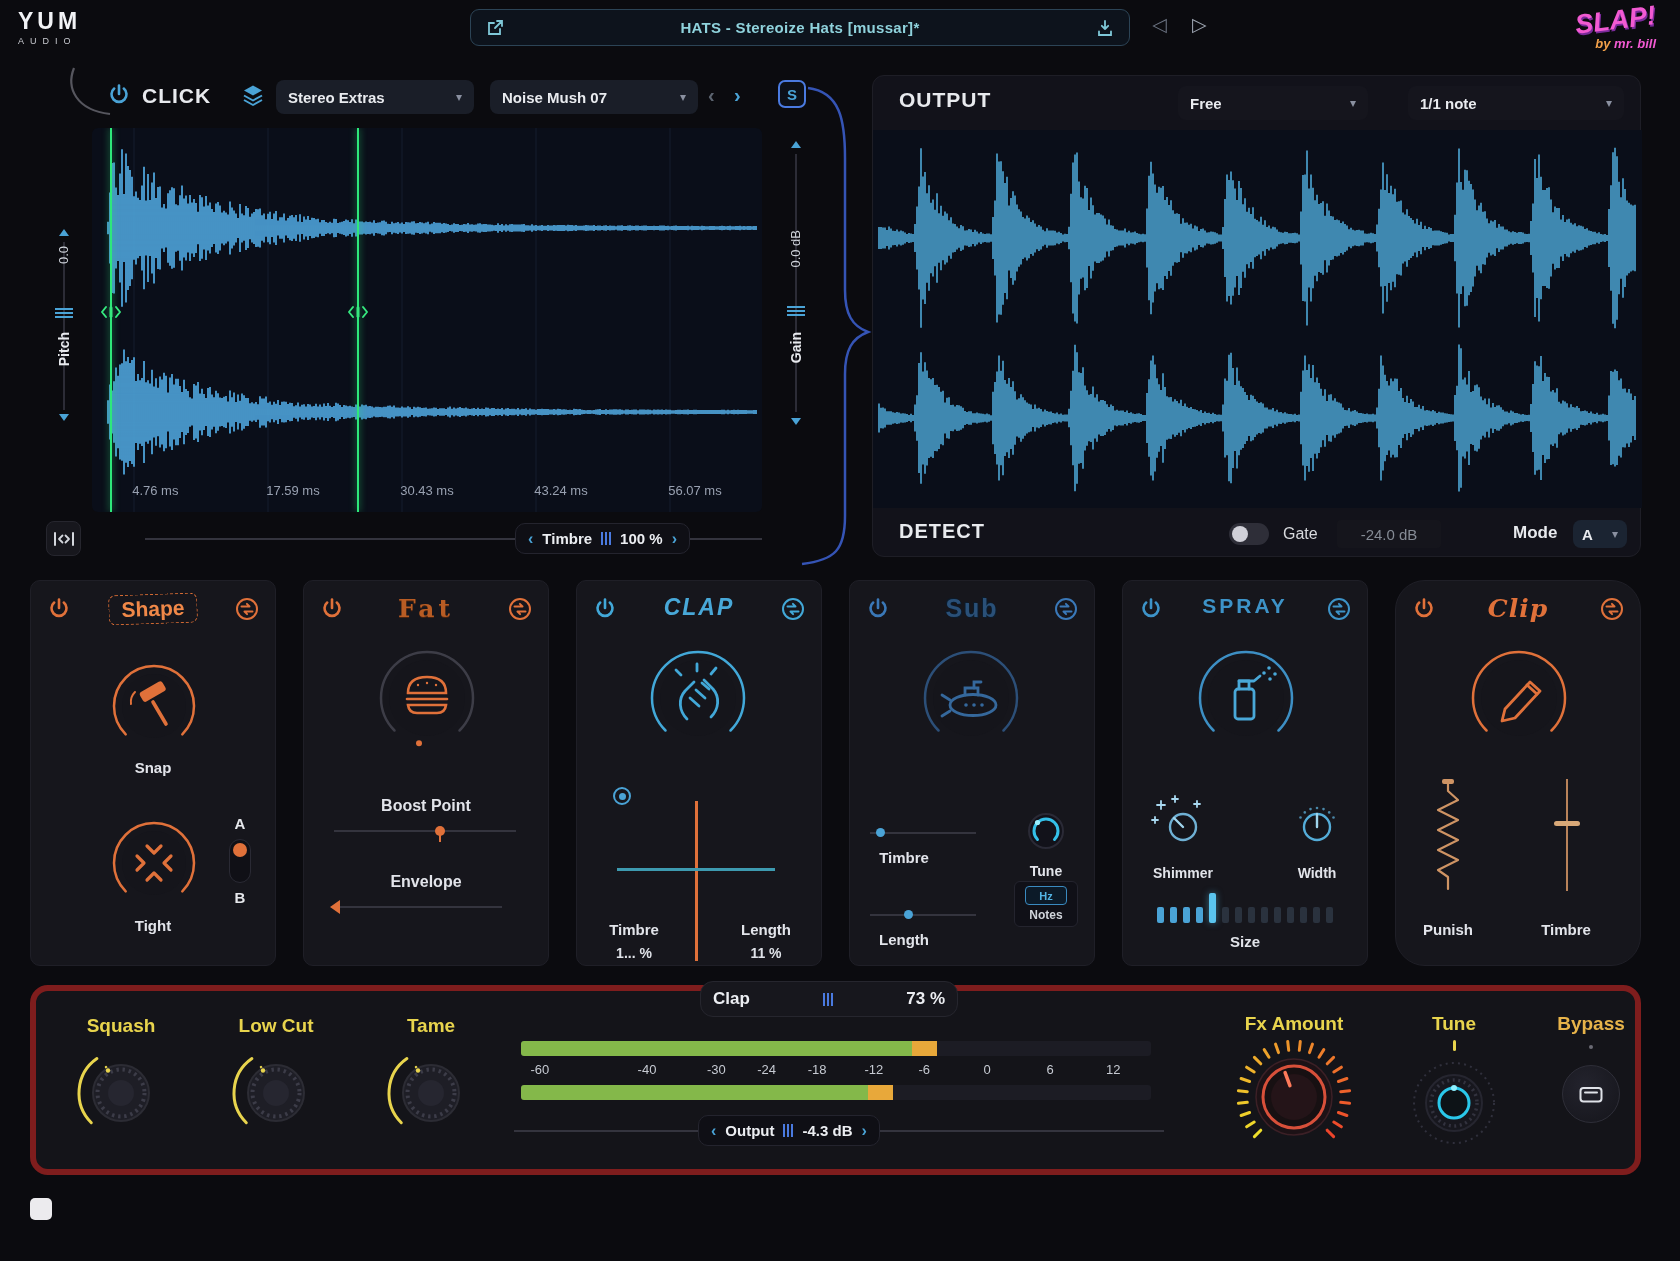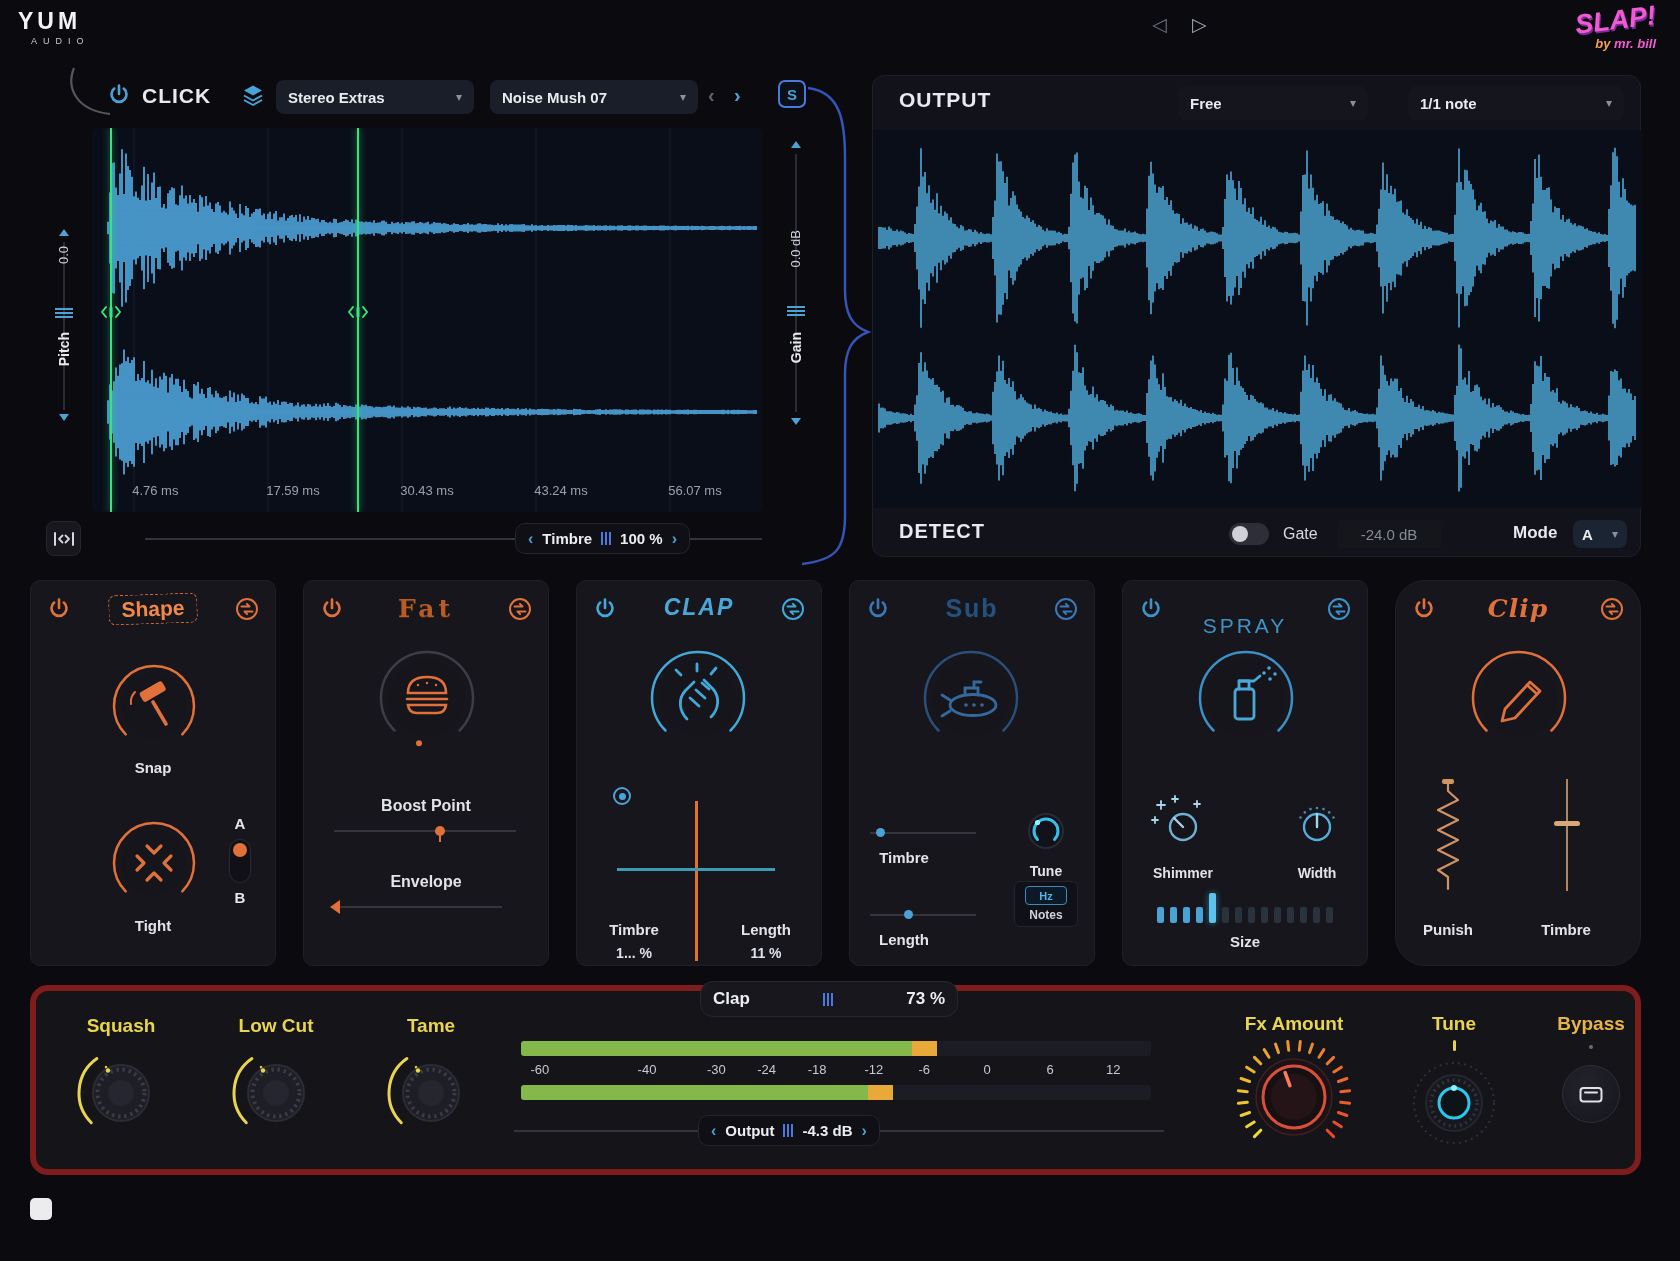--- a/index.html
+++ b/index.html
@@ -2,21 +2,21 @@
 <html><head>
 <meta charset="utf-8">
 <style>
 *{margin:0;padding:0;box-sizing:border-box;}
 body{background:#050507;font-family:"Liberation Sans","DejaVu Sans",sans-serif;}
 #app{position:relative;width:1680px;height:1261px;background:#0b0b0f;overflow:hidden;color:#e8eaee;}
 .abs{position:absolute;}
 .txt{white-space:nowrap;}
 
 .brand-top{font-size:23px;font-weight:800;letter-spacing:4px;color:#f2f3f6;}
-.brand-bot{font-size:9px;letter-spacing:6px;color:#c8cad0;margin-top:1px;margin-left:13px;}
+.brand-bot{font-size:9px;letter-spacing:6px;color:#c8cad0;margin-top:1px;}
 .preset{display:flex;align-items:center;justify-content:space-between;background:#0d131c;border:1px solid #2c4456;border-radius:9px;padding:0 14px;height:37px;}
 .pname{color:#8fd2dc;font-size:15px;font-weight:600;letter-spacing:.3px;}
 .navtri{font-size:19px;line-height:1;}
 .slap1{font-size:27px;font-weight:900;font-style:italic;color:#f25ad2;text-shadow:1px 2px 0 #7a2a9a;display:inline-block;transform:rotate(-7deg);}
 .slap2{font-size:13px;font-style:italic;margin-top:0px;text-align:right;}
 .slap2 .by{color:#f2a04a;font-weight:700;}
 .slap2 .nm{color:#f25ad2;font-weight:700;}
 
 .ddown{display:flex;align-items:center;justify-content:space-between;background:#1a1e28;border-radius:8px;padding:0 12px;color:#e9ebef;font-size:15px;font-weight:600;}
 .ddown.flat{background:#15151d;}
@@ -40,21 +40,21 @@
 .tri-dn{width:0;height:0;border-left:5px solid transparent;border-right:5px solid transparent;border-top:7px solid #4aa3d6;}
 
 .mod{position:absolute;top:0;width:246px;height:386px;background:#16161c;border:1px solid #1f1f27;border-radius:10px;}
 .mpow{position:absolute;left:15px;top:15px;cursor:pointer;}
 .mab{position:absolute;right:15px;top:15px;cursor:pointer;}
 .mtitle{position:absolute;top:13px;left:50%;transform:translateX(-50%);white-space:nowrap;}
 .t-shape{color:#f08848;border:1.6px dashed #d86c34;border-radius:7px;padding:2px 12px;font-size:21px;font-weight:700;transform:translateX(-50%) rotate(-2deg);}
 .t-fat{color:#b85c24;font-family:"DejaVu Serif",serif;font-weight:900;font-size:25px;letter-spacing:4px;text-shadow:0 1px 0 #4a2410;}
 .t-clap{color:#48a8d8;font-size:23px;font-weight:800;font-style:italic;letter-spacing:2px;}
 .t-sub{color:#2a5078;font-size:25px;font-weight:900;letter-spacing:2px;text-shadow:1px 1px 0 #0c1c2c,-1px -1px 0 #0c1c2c;}
-.t-spray{color:#3d93c8;font-size:21px;font-weight:400;letter-spacing:3px;margin-top:20px;}
+.t-spray{color:#3d93c8;font-size:21px;font-weight:700;letter-spacing:3px;}
 .t-clip{color:#e0713a;font-family:"DejaVu Serif",serif;font-style:italic;font-size:25px;font-weight:800;letter-spacing:1px;}
 .mod-label{position:absolute;text-align:center;color:#e2e4ea;font-size:15px;font-weight:600;}
 .mod-val{position:absolute;text-align:center;color:#dfe2e8;font-size:14px;font-weight:600;}
 .track{position:absolute;background:#34343e;height:2px;}
 .sdot{position:absolute;width:10px;height:10px;border-radius:50%;}
 .radio{width:18px;height:18px;border:2px solid #4aa3d6;border-radius:50%;display:flex;align-items:center;justify-content:center;}
 .radio i{display:block;width:7px;height:7px;border-radius:50%;background:#4aa3d6;}
 .abtoggle{width:22px;height:44px;background:#101016;border:1px solid #2a2a34;border-radius:12px;position:relative;}
 .abtoggle i{position:absolute;left:3px;top:3px;width:14px;height:14px;border-radius:50%;background:#e0713a;}
 .ablab{position:absolute;width:22px;text-align:center;font-size:15px;font-weight:700;color:#e6e8ec;}
@@ -82,20 +82,31 @@
 </head>
 <body>
 
 <div id="app">
 
   <div class="abs" style="left:18px;top:8px;">
     <div class="brand-top txt">YUM</div>
     <div class="brand-bot txt">AUDIO</div>
   </div>
 
+  <div class="abs preset" style="left:470px;top:9px;width:660px;">
+    <svg width="20" height="20" viewBox="0 0 20 20">
+        <path d="M9 5H4v11h11v-5" fill="none" stroke="#7fc8d8" stroke-width="1.8" stroke-linecap="round"></path>
+        <path d="M12 3h5v5M17 3l-7 7" fill="none" stroke="#7fc8d8" stroke-width="1.8" stroke-linecap="round"></path>
+      </svg>
+    <span class="pname txt">HATS - Stereoize Hats [mussar]*</span>
+    <svg width="20" height="20" viewBox="0 0 20 20">
+        <path d="M10 3v8m0 0l-3.2-3.2M10 11l3.2-3.2" fill="none" stroke="#7fc8d8" stroke-width="1.8" stroke-linecap="round"></path>
+        <path d="M4 13.5V17h12v-3.5" fill="none" stroke="#7fc8d8" stroke-width="1.8" stroke-linecap="round"></path>
+      </svg>
+  </div>
 
   <div class="abs navtri" style="left:1152px;top:15px;color:#6a7280;">◁</div>
   <div class="abs navtri" style="left:1192px;top:15px;color:#9aa2ae;">▷</div>
 
   <div class="abs" style="left:1538px;top:5px;width:118px;text-align:right;">
     <span class="slap1">SLAP!</span>
     <div class="slap2">
       <span class="by">by</span>
       <span class="nm">mr. bill</span>
     </div>

